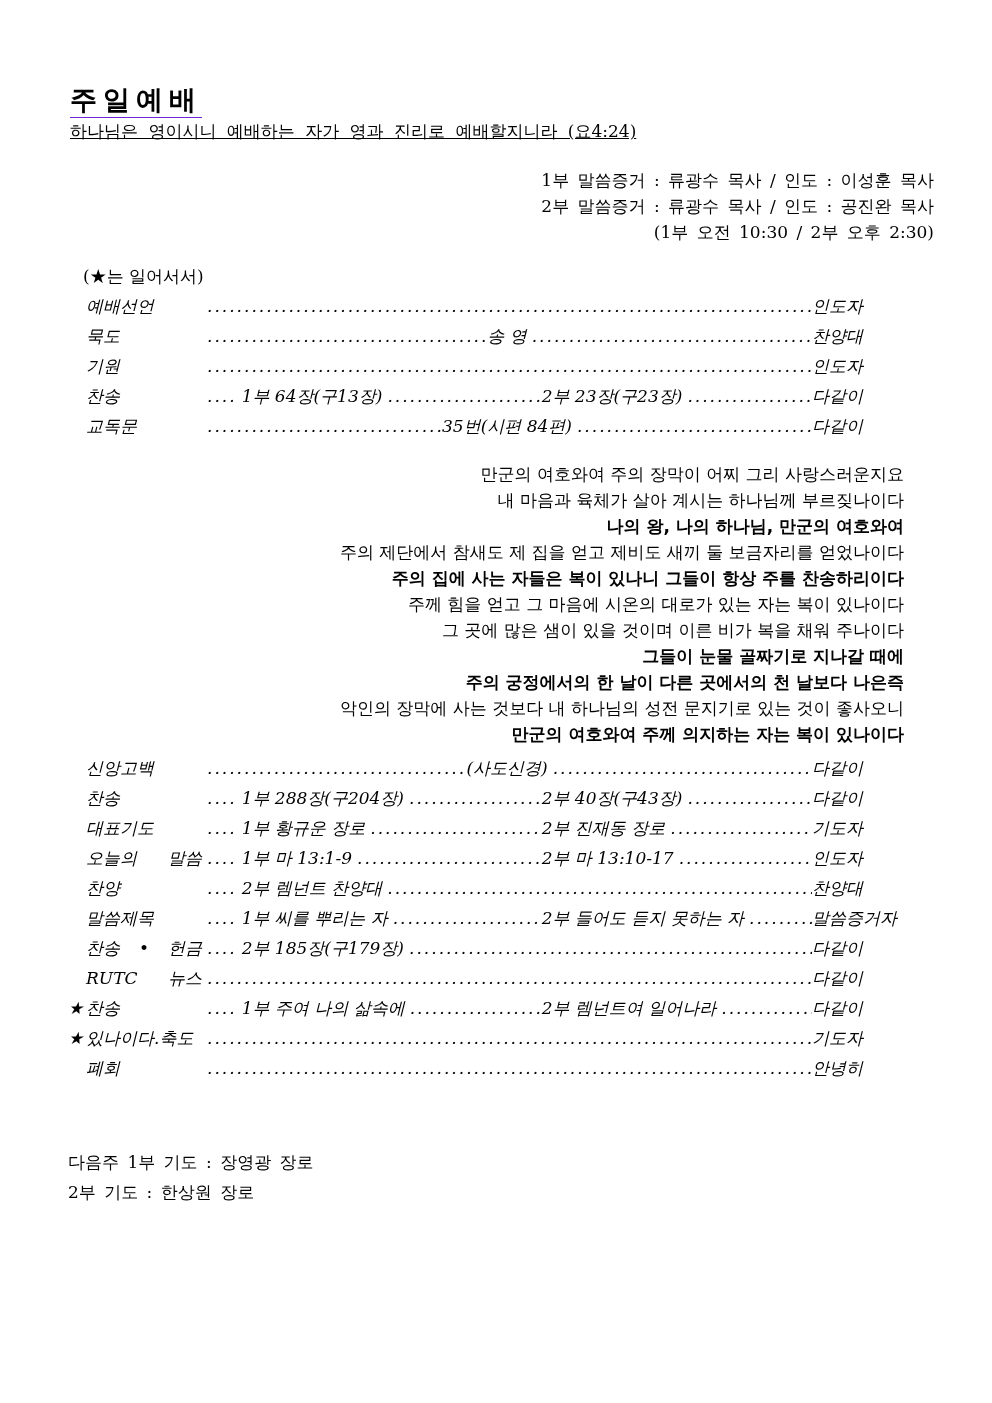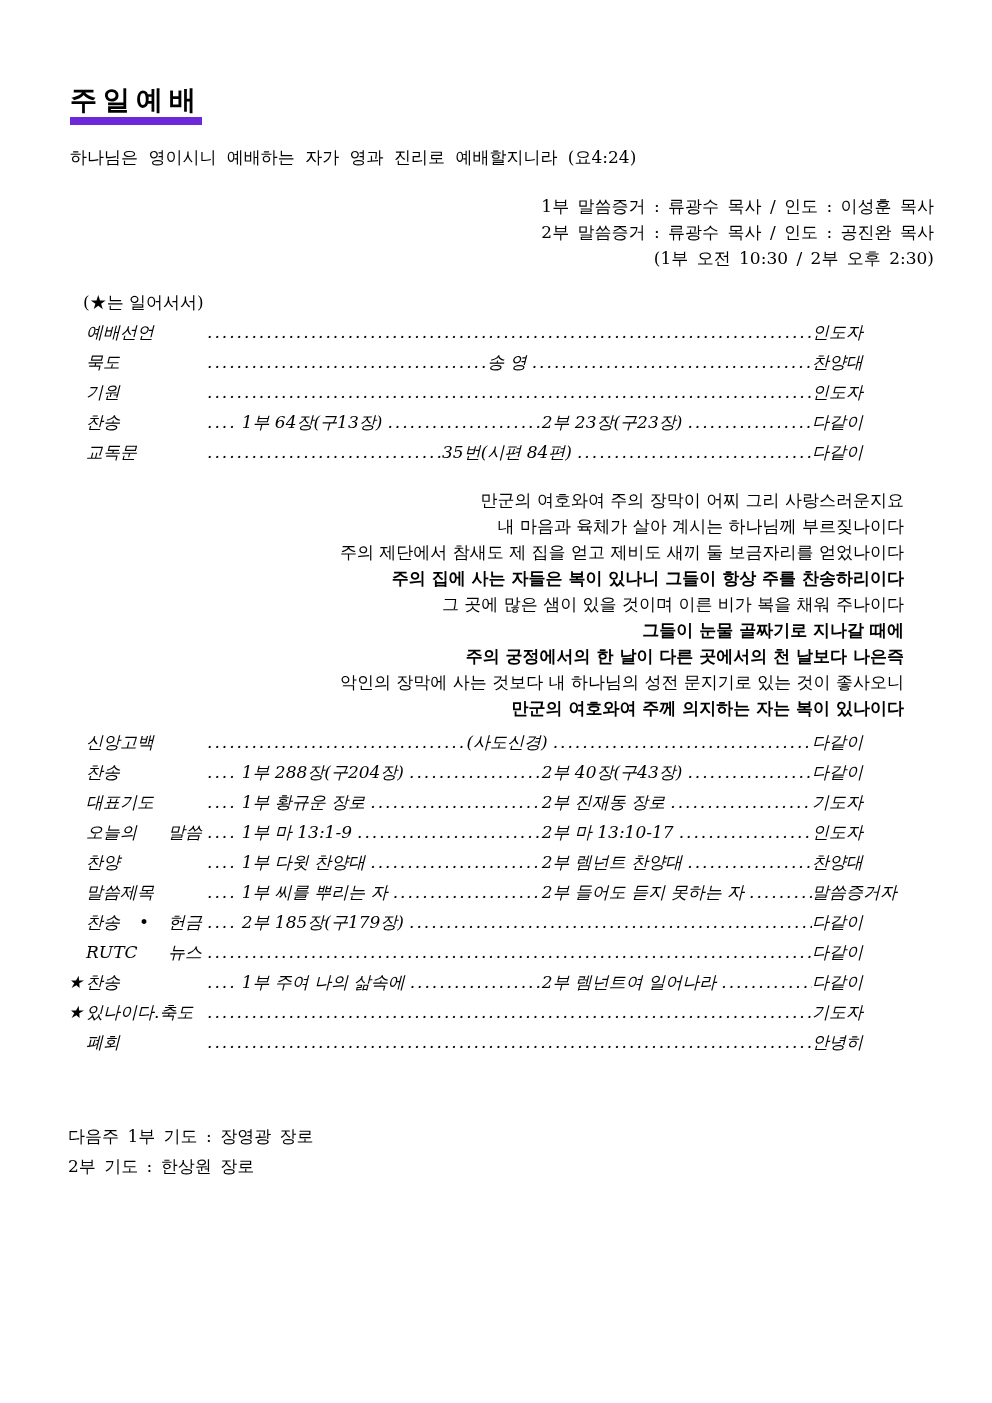--- a/index.html
+++ b/index.html
@@ -5,23 +5,23 @@
   html,body{margin:0;padding:0;background:#ffffff;}
   .page{
     width:992px;height:1403px;background:#ffffff;color:#000;
     box-sizing:border-box;padding:84px 88px 0 68px;overflow:hidden;
     font-family:"DejaVu Serif","Liberation Serif",serif;
     font-size:17px;position:relative;
   }
   .title{
     display:inline-block;margin:0 0 0 2px;
     font-size:27px;font-weight:bold;letter-spacing:6px;
-    border-bottom:8px solid #6d28d9;padding-bottom:1px;line-height:1.2;
-  }
-  .subtitle{margin:20px 0 0 2px;word-spacing:5px;line-height:24px;}
+    border-bottom:1px solid #6d28d9;padding-bottom:1px;line-height:1.2;
+  }
+  .subtitle{margin:1px 0 0 2px;word-spacing:5px;line-height:24px;text-decoration:underline;}
   .leaders{margin:24px -30px 0 0;text-align:right;line-height:26px;word-spacing:3px;}
   .standnote{margin:18px 0 2px 15px;line-height:26px;}
   .order .row{display:flex;line-height:30px;align-items:flex-start;font-style:italic;}
   .star{flex:0 0 18px;}
   .olabel{
     flex:0 0 auto;min-width:116px;white-space:nowrap;
     text-align:justify;text-align-last:justify;
   }
   .dots{flex:1 1 0;overflow:hidden;white-space:nowrap;padding:0 5px;letter-spacing:2px;}
   .dots::after{content:"..........................................................................................................................................................................................";}
@@ -95,22 +95,24 @@
         <span class="dots"></span>
         <span class="part">35번(시편 84편)</span>
         <span class="dots"></span>
         <span class="role">다같이</span>
       </div>
     </div>
 
   <div class="reading" id="reading">
       <div class="rline">만군의 여호와여 주의 장막이 어찌 그리 사랑스러운지요</div>
       <div class="rline">내 마음과 육체가 살아 계시는 하나님께 부르짖나이다</div>
+      <div class="rline rb">나의 왕, 나의 하나님, 만군의 여호와여</div>
       <div class="rline">주의 제단에서 참새도 제 집을 얻고 제비도 새끼 둘 보금자리를 얻었나이다</div>
       <div class="rline rb">주의 집에 사는 자들은 복이 있나니 그들이 항상 주를 찬송하리이다</div>
+      <div class="rline">주께 힘을 얻고 그 마음에 시온의 대로가 있는 자는 복이 있나이다</div>
       <div class="rline">그 곳에 많은 샘이 있을 것이며 이른 비가 복을 채워 주나이다</div>
       <div class="rline rb">그들이 눈물 골짜기로 지나갈 때에</div>
       <div class="rline rb">주의 궁정에서의 한 날이 다른 곳에서의 천 날보다 나은즉</div>
       <div class="rline">악인의 장막에 사는 것보다 내 하나님의 성전 문지기로 있는 것이 좋사오니</div>
       <div class="rline rb">만군의 여호와여 주께 의지하는 자는 복이 있나이다</div>
     </div>
 
   <div class="order" id="order-bottom">
       <div class="row">
         <span class="star"></span>
@@ -153,24 +155,20 @@
           <span class="dots"></span>
         </span>
         <span class="part">2부 마 13:10-17</span>
         <span class="dots"></span>
         <span class="role">인도자</span>
       </div>
       <div class="row">
         <span class="star"></span>
         <span class="olabel">찬양</span>
         <span class="lead"></span>
-        <span class="grp">
-          <span class="part">1부 다윗 찬양대</span>
-          <span class="dots"></span>
-        </span>
         <span class="part">2부 렘넌트 찬양대</span>
         <span class="dots"></span>
         <span class="role">찬양대</span>
       </div>
       <div class="row">
         <span class="star"></span>
         <span class="olabel">말씀제목</span>
         <span class="lead"></span>
         <span class="grp">
           <span class="part">1부 씨를 뿌리는 자</span>

